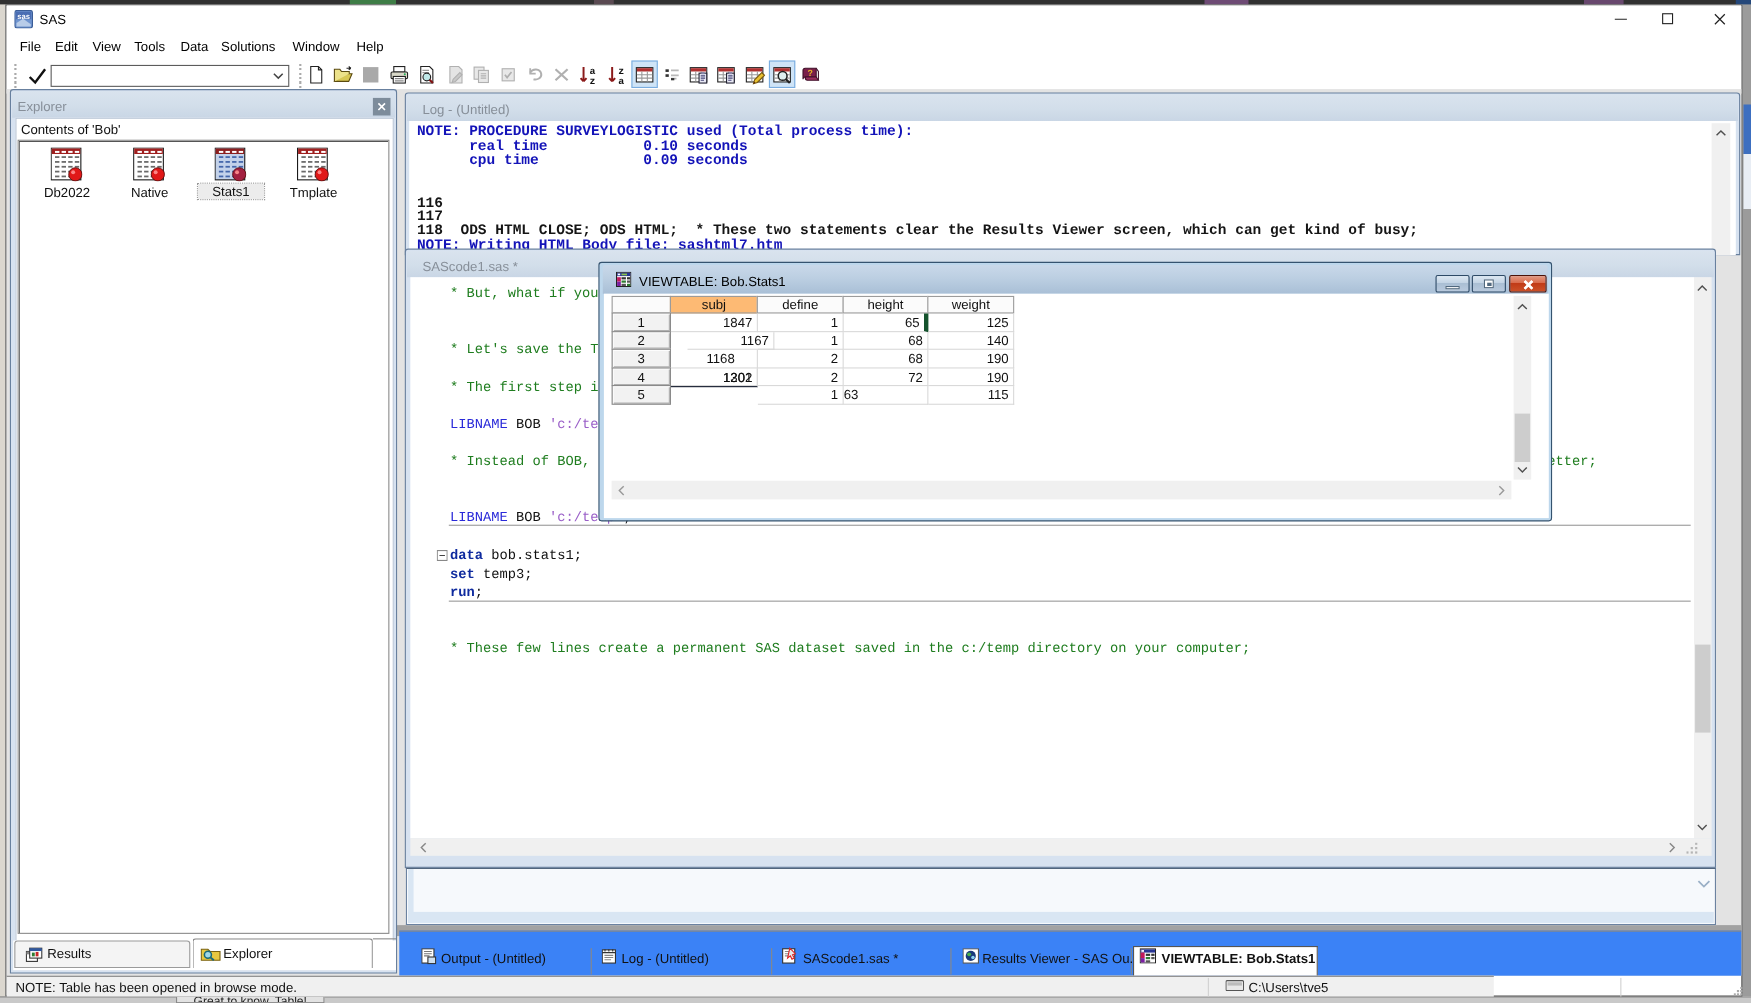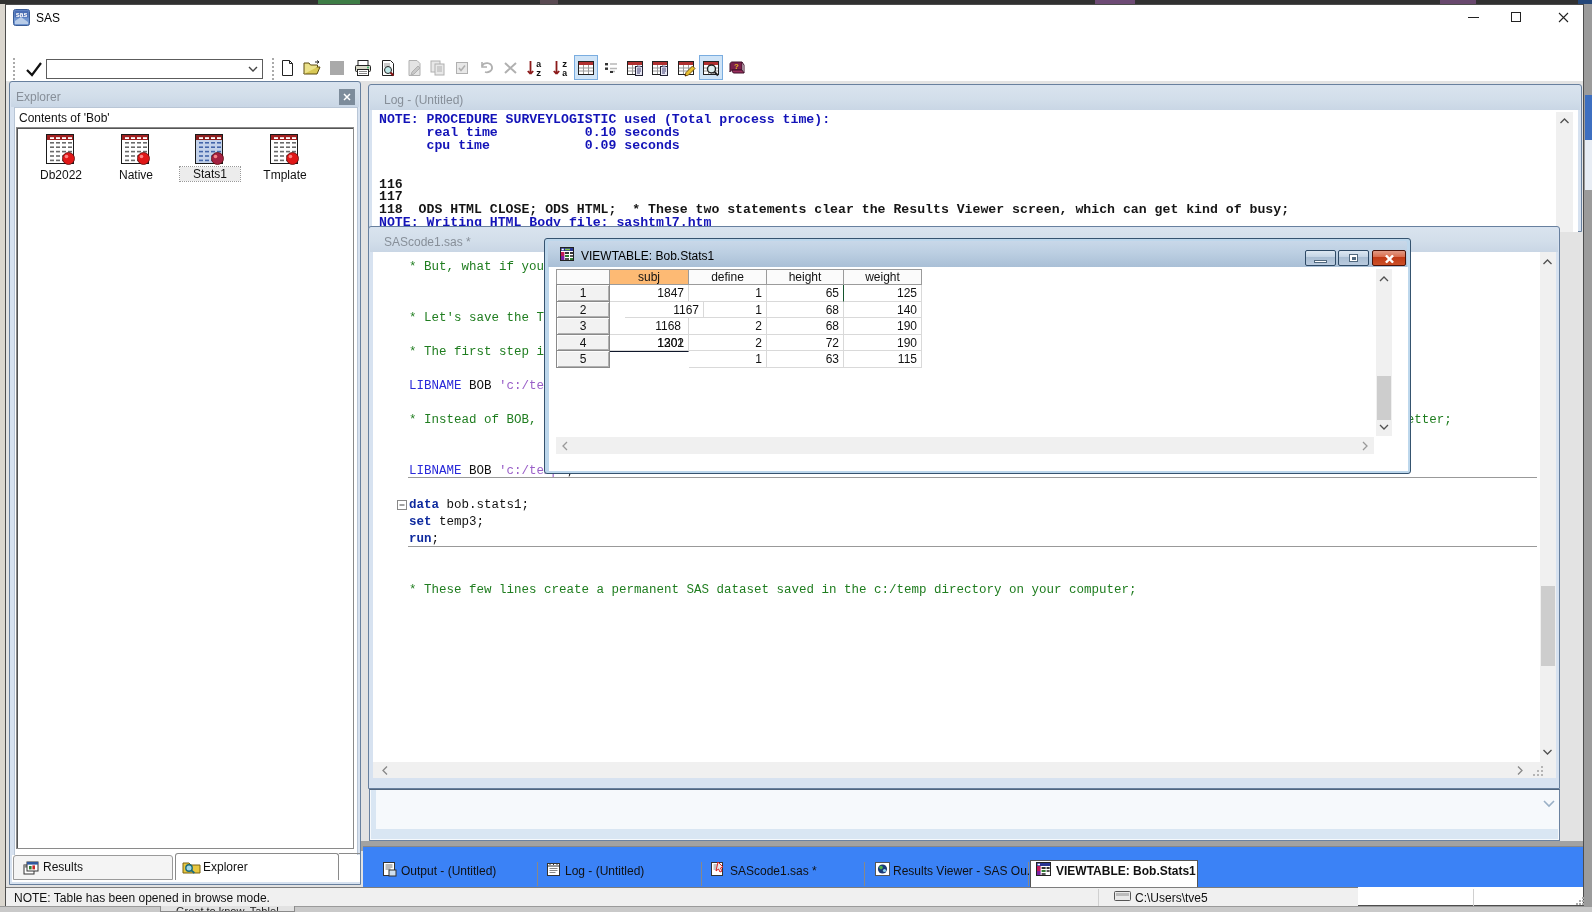--- a/index.html
+++ b/index.html
@@ -41,20 +41,30 @@
     <text x="8.5" y="8" font-size="7" font-family="Liberation Sans" font-weight="bold" fill="#fff" text-anchor="middle">sas</text>
   </svg>
   <div class="abs" style="left:30px;top:6px;font-size:12px;color:#000">SAS</div>
   <svg class="abs" style="left:1455px;top:0" width="120" height="25" viewBox="0 0 120 25">
     <path d="M7 12.5 h11" stroke="#222" stroke-width="1"></path>
     <rect x="50.5" y="7.5" width="9" height="9" fill="none" stroke="#222"></rect>
     <path d="M98 8 l9 9 M107 8 l-9 9" stroke="#222" stroke-width="1.1"></path>
   </svg>
 </div>
 
+<div class="abs" style="left:0;top:25px;width:1577px;height:25px;background:#fff;font-size:12px;color:#000">
+  <span class="abs" style="left:12px;top:5px">File</span>
+  <span class="abs" style="left:44px;top:5px">Edit</span>
+  <span class="abs" style="left:78px;top:5px">View</span>
+  <span class="abs" style="left:116px;top:5px">Tools</span>
+  <span class="abs" style="left:158px;top:5px">Data</span>
+  <span class="abs" style="left:195px;top:5px">Solutions</span>
+  <span class="abs" style="left:260px;top:5px">Window</span>
+  <span class="abs" style="left:318px;top:5px">Help</span>
+</div>
 
 <div class="abs" style="left:0;top:50px;width:1577px;height:30px;background:#fff;border-bottom:1px solid #bdbdbd">
   <div class="abs" style="left:7px;top:3px;width:2px;height:22px;background:repeating-linear-gradient(#aaa 0 2px,#fff 2px 4px)"></div>
   <svg class="abs" style="left:18px;top:5px" width="20" height="18" viewBox="0 0 20 18">
         <path d="M3 10 l5 5 L17 3" stroke="#111" stroke-width="2.2" fill="none"></path>
       </svg>
   <div class="abs" style="left:40px;top:4px;width:217px;height:20px;background:#fff;border:1px solid #5c5c5c">
     <svg class="abs" style="left:200px;top:5px" width="12" height="9" viewBox="0 0 12 9">
           <path d="M2 2 l4 4 l4-4" stroke="#444" stroke-width="1.4" fill="none"></path>
         </svg>
@@ -458,41 +468,41 @@
   </div>
   <div class="abs" style="left:4px;top:28px;width:859px;height:204px;background:#fff">
       <div class="abs" style="left:7px;top:2px;width:54px;height:16px;background:#fbfbfb;border:1px solid #9b9b9b"></div>
       <div class="abs" style="left:61px;top:2px;width:80px;height:16px;background:#fdba74;border:1px solid #9b9b9b;margin-left:-1px;font-size:12px;color:#111;text-align:center;line-height:15px">subj</div>
       <div class="abs" style="left:140px;top:2px;width:79px;height:16px;background:#fbfbfb;border:1px solid #9b9b9b;margin-left:-1px;font-size:12px;color:#111;text-align:center;line-height:15px">define</div>
       <div class="abs" style="left:218px;top:2px;width:78px;height:16px;background:#fbfbfb;border:1px solid #9b9b9b;margin-left:-1px;font-size:12px;color:#111;text-align:center;line-height:15px">height</div>
       <div class="abs" style="left:295px;top:2px;width:79px;height:16px;background:#fbfbfb;border:1px solid #9b9b9b;margin-left:-1px;font-size:12px;color:#111;text-align:center;line-height:15px">weight</div>
       <div class="abs" style="left:7px;top:18.0px;width:54px;height:17.6px;background:#f2f2f2;border:1px solid #8a8a8a;margin-top:-1px;box-shadow:inset 1px 1px 0 #fdfdfd, inset -1px -1px 0 #b0b0b0;font-size:12px;color:#111;text-align:center;line-height:17px">1</div>
       <div class="abs" style="left:61px;top:18.0px;width:79px;height:16.6px;border-right:1px solid #d9d9d9;border-bottom:1px solid #d9d9d9;font-size:12px;color:#111;text-align:right;padding-right:4px;line-height:16px">1847</div>
       <div class="abs" style="left:140px;top:18.0px;width:78px;height:16.6px;border-right:1px solid #d9d9d9;border-bottom:1px solid #d9d9d9;font-size:12px;color:#111;text-align:right;padding-right:4px;line-height:16px">1</div>
-      <div class="abs" style="left:218px;top:18.0px;width:77px;height:16.6px;border-right:1px solid #14532d;border-bottom:1px solid #d9d9d9;font-size:12px;color:#111;text-align:right;padding-right:4px;line-height:16px">65</div>
+      <div class="abs" style="left:218px;top:18.0px;width:77px;height:16.6px;border-right:4px solid #14532d;border-bottom:1px solid #d9d9d9;font-size:12px;color:#111;text-align:right;padding-right:4px;line-height:16px">65</div>
       <div class="abs" style="left:295px;top:18.0px;width:78px;height:16.6px;border-right:1px solid #d9d9d9;border-bottom:1px solid #d9d9d9;font-size:12px;color:#111;text-align:right;padding-right:4px;line-height:16px">125</div>
       <div class="abs" style="left:7px;top:34.6px;width:54px;height:17.6px;background:#f2f2f2;border:1px solid #8a8a8a;margin-top:-1px;box-shadow:inset 1px 1px 0 #fdfdfd, inset -1px -1px 0 #b0b0b0;font-size:12px;color:#111;text-align:center;line-height:17px">2</div>
       <div class="abs" style="left:76px;top:34.6px;width:79px;height:16.6px;border-right:1px solid #d9d9d9;border-bottom:1px solid #d9d9d9;font-size:12px;color:#111;text-align:right;padding-right:4px;line-height:16px">1167</div>
       <div class="abs" style="left:140px;top:34.6px;width:78px;height:16.6px;border-right:1px solid #d9d9d9;border-bottom:1px solid #d9d9d9;font-size:12px;color:#111;text-align:right;padding-right:4px;line-height:16px">1</div>
       <div class="abs" style="left:218px;top:34.6px;width:77px;height:16.6px;border-right:1px solid #d9d9d9;border-bottom:1px solid #d9d9d9;font-size:12px;color:#111;text-align:right;padding-right:4px;line-height:16px">68</div>
       <div class="abs" style="left:295px;top:34.6px;width:78px;height:16.6px;border-right:1px solid #d9d9d9;border-bottom:1px solid #d9d9d9;font-size:12px;color:#111;text-align:right;padding-right:4px;line-height:16px">140</div>
       <div class="abs" style="left:7px;top:51.2px;width:54px;height:17.6px;background:#f2f2f2;border:1px solid #8a8a8a;margin-top:-1px;box-shadow:inset 1px 1px 0 #fdfdfd, inset -1px -1px 0 #b0b0b0;font-size:12px;color:#111;text-align:center;line-height:17px">3</div>
-      <div class="abs" style="left:61px;top:51.2px;width:79px;height:16.6px;border-right:1px solid #d9d9d9;border-bottom:1px solid #d9d9d9;font-size:12px;color:#111;text-align:right;padding-right:7px;line-height:16px">1168</div>
+      <div class="abs" style="left:61px;top:51.2px;width:79px;height:16.6px;border-right:1px solid #d9d9d9;border-bottom:1px solid #d9d9d9;font-size:12px;color:#111;text-align:right;padding-right:20px;line-height:16px">1168</div>
       <div class="abs" style="left:140px;top:51.2px;width:78px;height:16.6px;border-right:1px solid #d9d9d9;border-bottom:1px solid #d9d9d9;font-size:12px;color:#111;text-align:right;padding-right:4px;line-height:16px">2</div>
       <div class="abs" style="left:218px;top:51.2px;width:77px;height:16.6px;border-right:1px solid #d9d9d9;border-bottom:1px solid #d9d9d9;font-size:12px;color:#111;text-align:right;padding-right:4px;line-height:16px">68</div>
       <div class="abs" style="left:295px;top:51.2px;width:78px;height:16.6px;border-right:1px solid #d9d9d9;border-bottom:1px solid #d9d9d9;font-size:12px;color:#111;text-align:right;padding-right:4px;line-height:16px">190</div>
       <div class="abs" style="left:7px;top:67.8px;width:54px;height:17.6px;background:#f2f2f2;border:1px solid #8a8a8a;margin-top:-1px;box-shadow:inset 1px 1px 0 #fdfdfd, inset -1px -1px 0 #b0b0b0;font-size:12px;color:#111;text-align:center;line-height:17px">4</div>
       <div class="abs" style="left:61px;top:67.8px;width:79px;height:16.6px;border-right:1px solid #d9d9d9;border-bottom:1px solid #d9d9d9;font-size:12px;color:#111;text-align:right;padding-right:4px;line-height:16px">1201</div>
       <div class="abs" style="left:140px;top:67.8px;width:78px;height:16.6px;border-right:1px solid #d9d9d9;border-bottom:1px solid #d9d9d9;font-size:12px;color:#111;text-align:right;padding-right:4px;line-height:16px">2</div>
       <div class="abs" style="left:218px;top:67.8px;width:77px;height:16.6px;border-right:1px solid #d9d9d9;border-bottom:1px solid #d9d9d9;font-size:12px;color:#111;text-align:right;padding-right:4px;line-height:16px">72</div>
       <div class="abs" style="left:295px;top:67.8px;width:78px;height:16.6px;border-right:1px solid #d9d9d9;border-bottom:1px solid #d9d9d9;font-size:12px;color:#111;text-align:right;padding-right:4px;line-height:16px">190</div>
       <div class="abs" style="left:7px;top:84.4px;width:54px;height:17.6px;background:#f2f2f2;border:1px solid #8a8a8a;margin-top:-1px;box-shadow:inset 1px 1px 0 #fdfdfd, inset -1px -1px 0 #b0b0b0;font-size:12px;color:#111;text-align:center;line-height:17px">5</div>
       <div class="abs" style="left:61px;top:68px;width:79px;height:16.6px;border-right:1px solid #d9d9d9;border-bottom:1px solid #0f172a;font-size:12px;color:#111;text-align:right;padding-right:4px;line-height:16px">1302</div>
       <div class="abs" style="left:140px;top:84.4px;width:78px;height:16.6px;border-right:1px solid #d9d9d9;border-bottom:1px solid #d9d9d9;font-size:12px;color:#111;text-align:right;padding-right:4px;line-height:16px">1</div>
-      <div class="abs" style="left:218px;top:84.4px;width:77px;height:16.6px;border-right:1px solid #d9d9d9;border-bottom:1px solid #d9d9d9;font-size:12px;color:#111;text-align:right;padding-right:4px;line-height:16px">63</div>
+      <div class="abs" style="left:218px;top:84.4px;width:77px;height:16.6px;border-right:1px solid #d9d9d9;border-bottom:1px solid #d9d9d9;font-size:12px;color:#111;text-align:left;padding-right:20px;line-height:16px">63</div>
       <div class="abs" style="left:295px;top:84.4px;width:78px;height:16.6px;border-right:1px solid #d9d9d9;border-bottom:1px solid #d9d9d9;font-size:12px;color:#111;text-align:right;padding-right:4px;line-height:16px">115</div>
     <div class="scroll-tr abs" style="left:827px;top:2px;width:16px;height:167px">
       <svg class="abs" style="left:3px;top:6px" width="10" height="8" viewBox="0 0 10 8">
             <path d="M1 6 l4-4 l4 4" stroke="#505050" stroke-width="1.3" fill="none"></path>
           </svg>
       <div class="abs" style="left:1px;top:107px;width:14px;height:44px;background:#cdcdcd"></div>
       <svg class="abs" style="left:3px;top:154px" width="10" height="8" viewBox="0 0 10 8">
             <path d="M1 2 l4 4 l4-4" stroke="#505050" stroke-width="1.3" fill="none"></path>
           </svg>
     </div>

